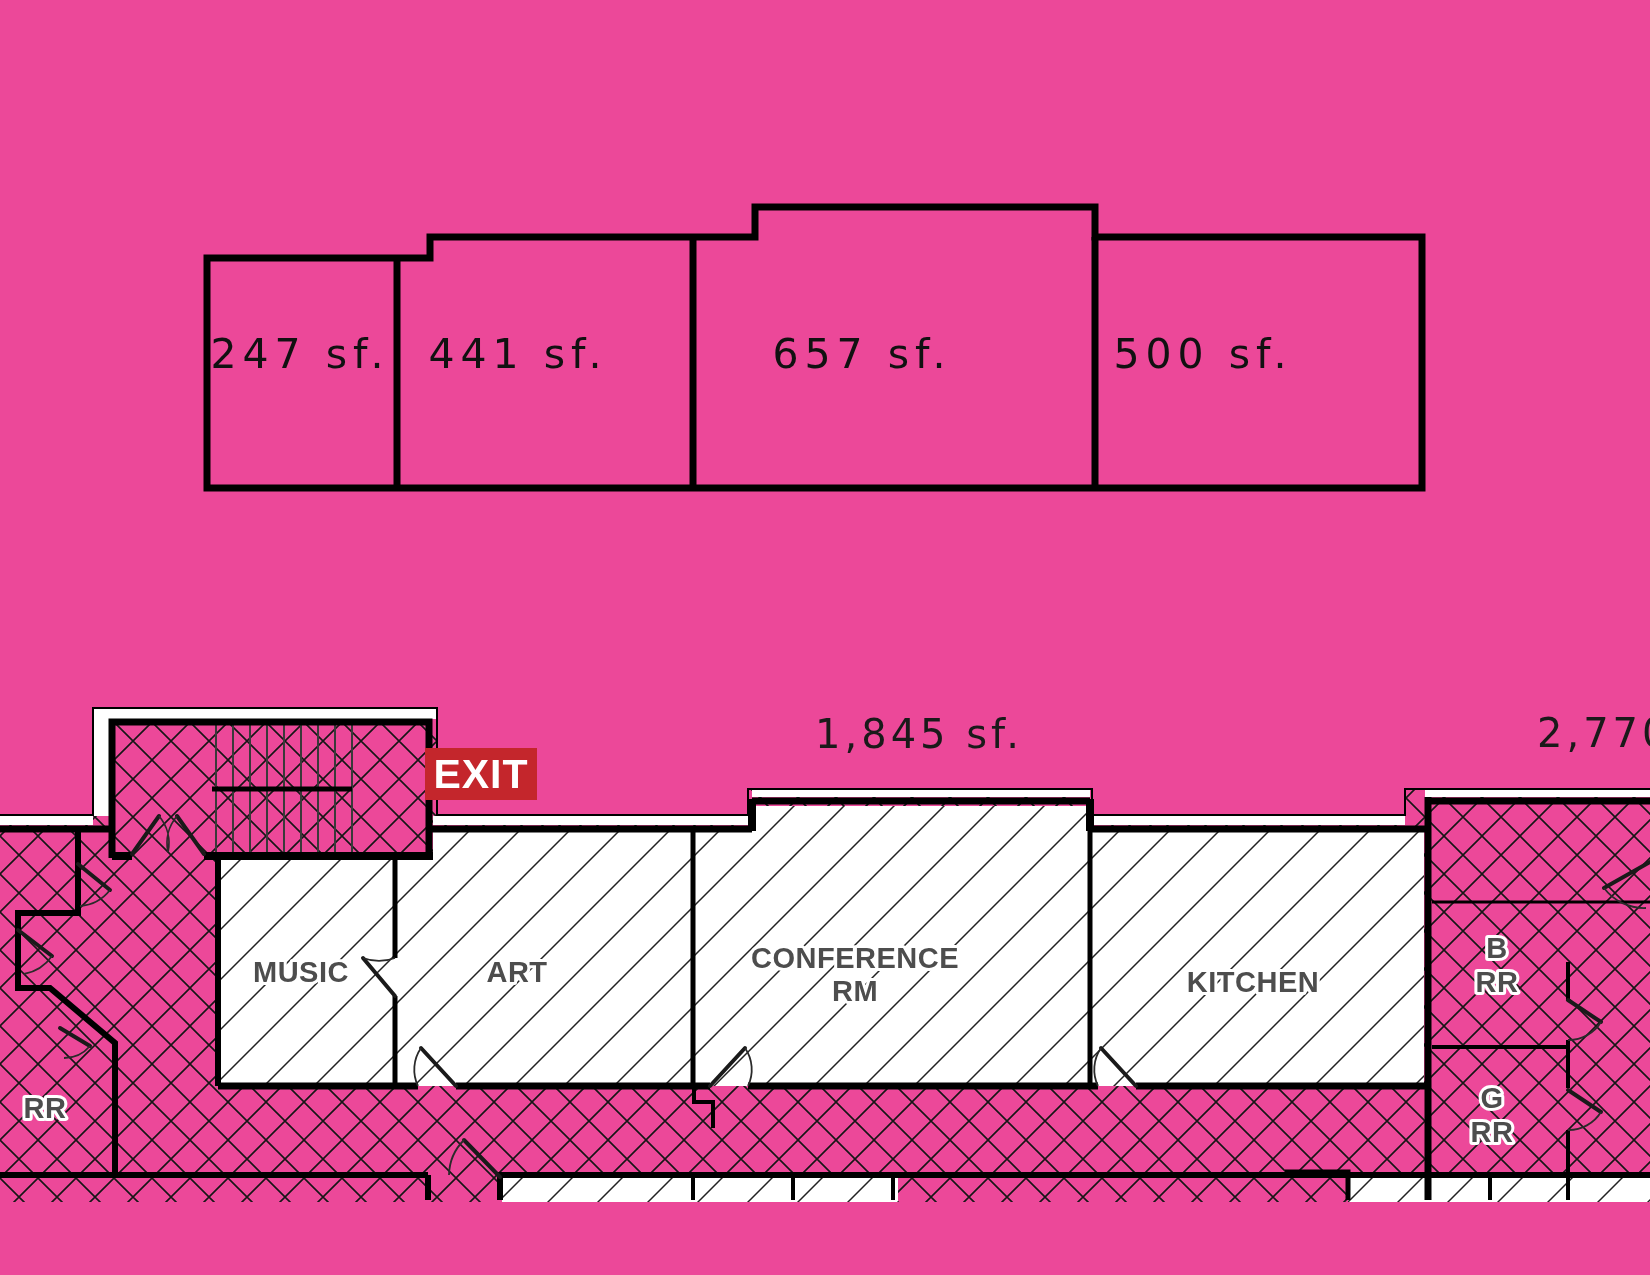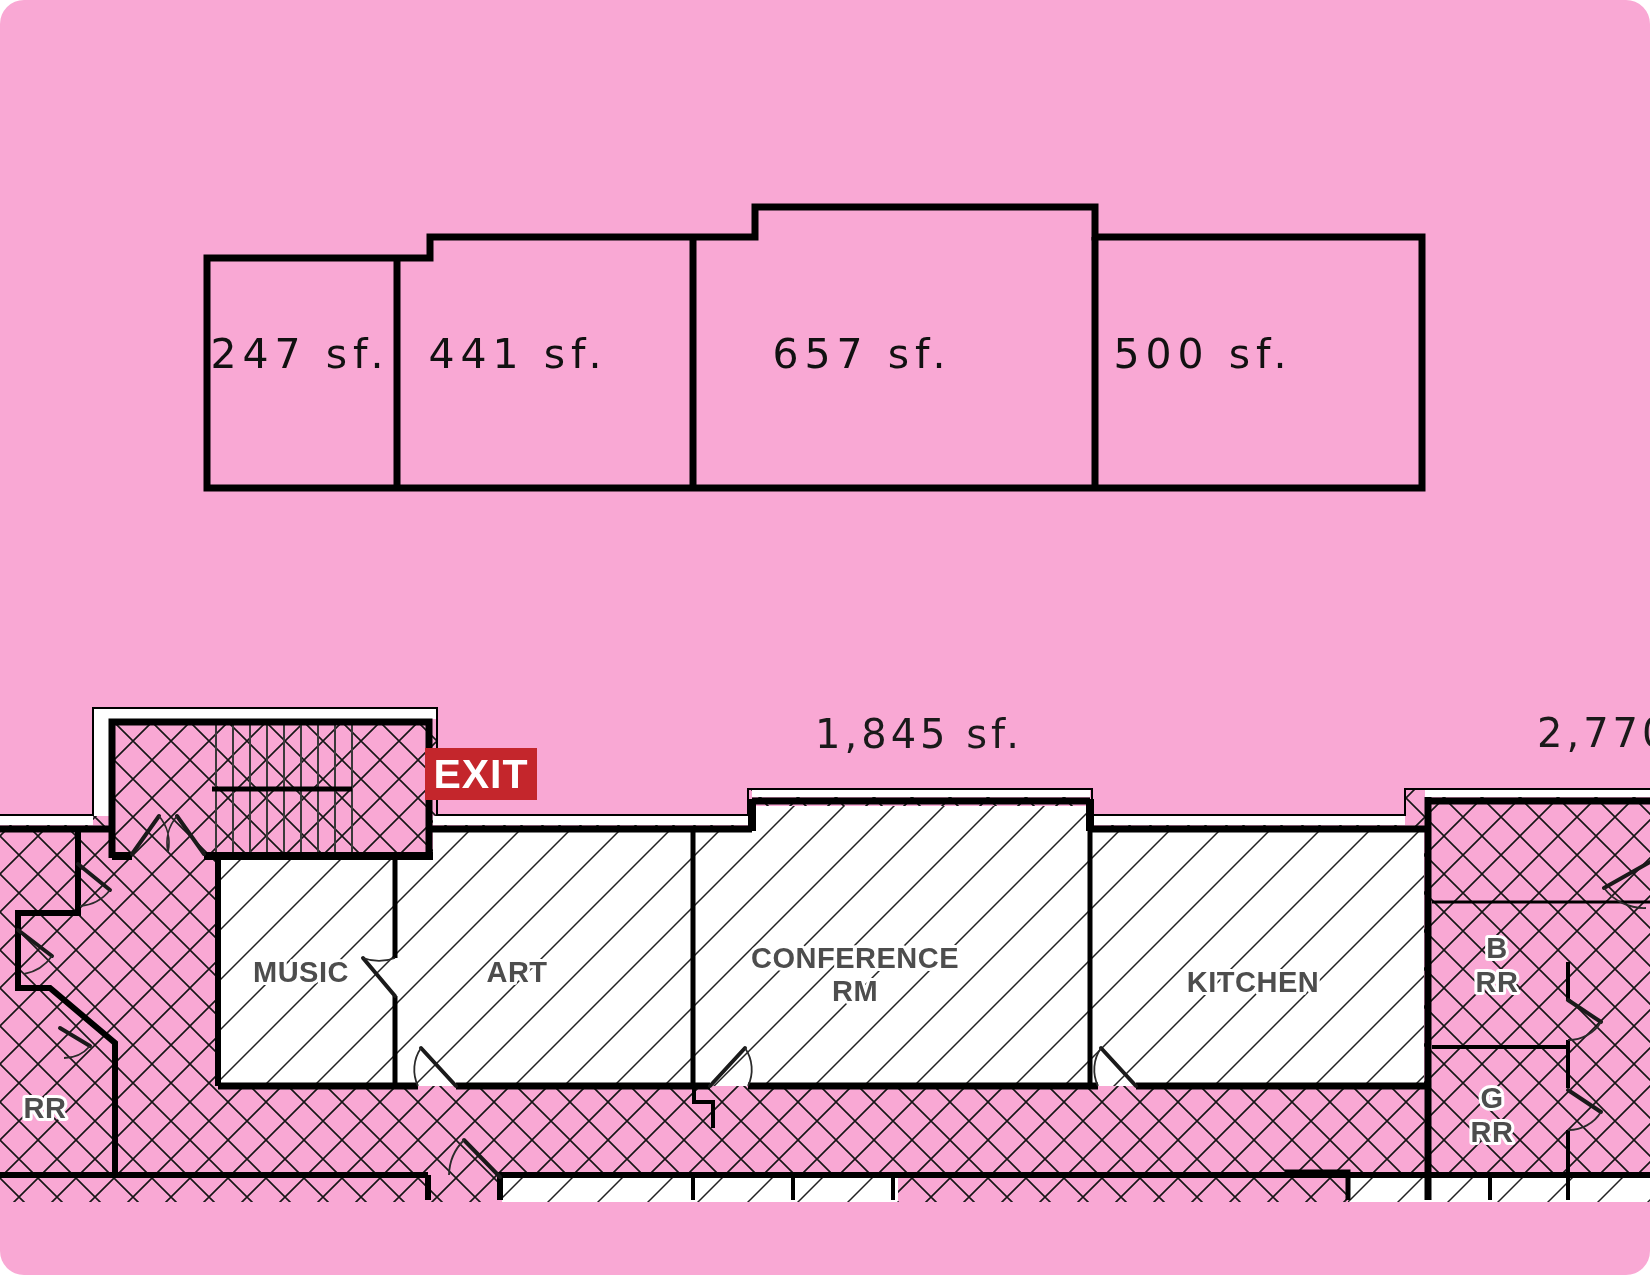--- a/index.html
+++ b/index.html
@@ -1,22 +1,21 @@
 <!DOCTYPE html>
 <html><head>
 <meta charset="utf-8">
 <style>
   html,body{margin:0;padding:0;background:#ffffff;}
   .canvas{
     position:relative;
     width:1650px;height:1275px;
-    background:#f9a8d4;
+    background:#ec4899;
     overflow:hidden;
     font-family:"Liberation Sans", sans-serif;
-    border-radius:24px;
   }
   svg text{user-select:none;}
   .suite-label{
     font-family:"DejaVu Sans", sans-serif;
     font-size:41px;
     letter-spacing:6px;
     fill:#111111;
   }
   .area-label{
     font-family:"DejaVu Sans", sans-serif;

